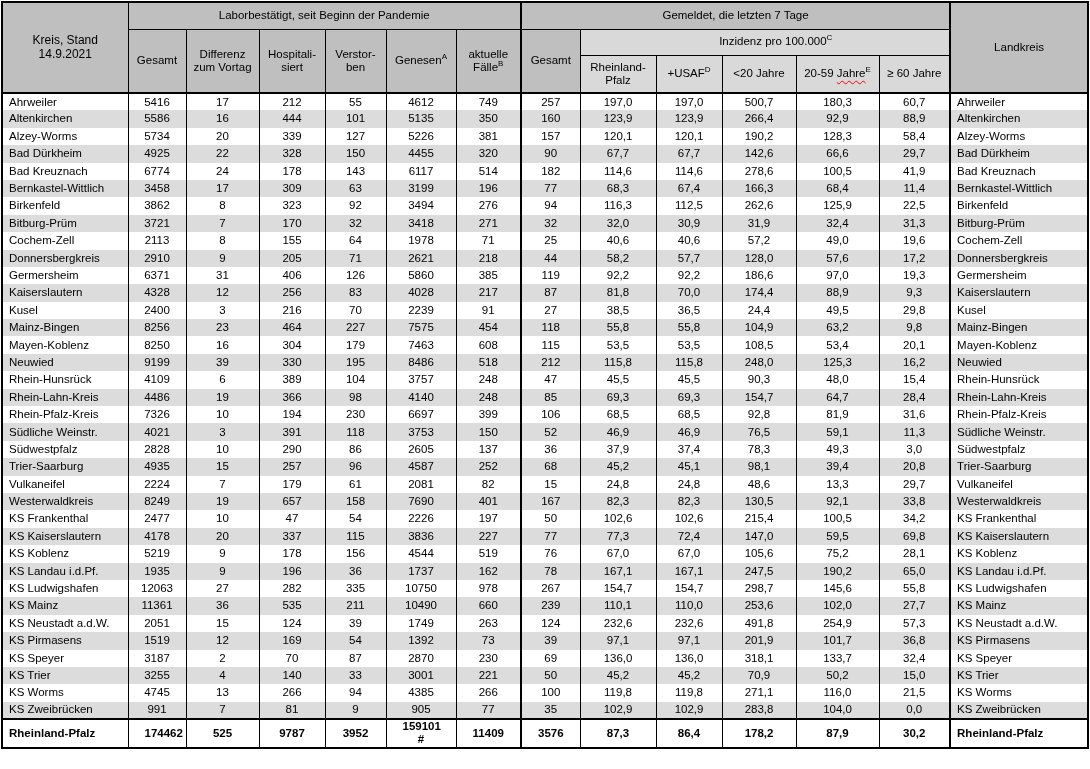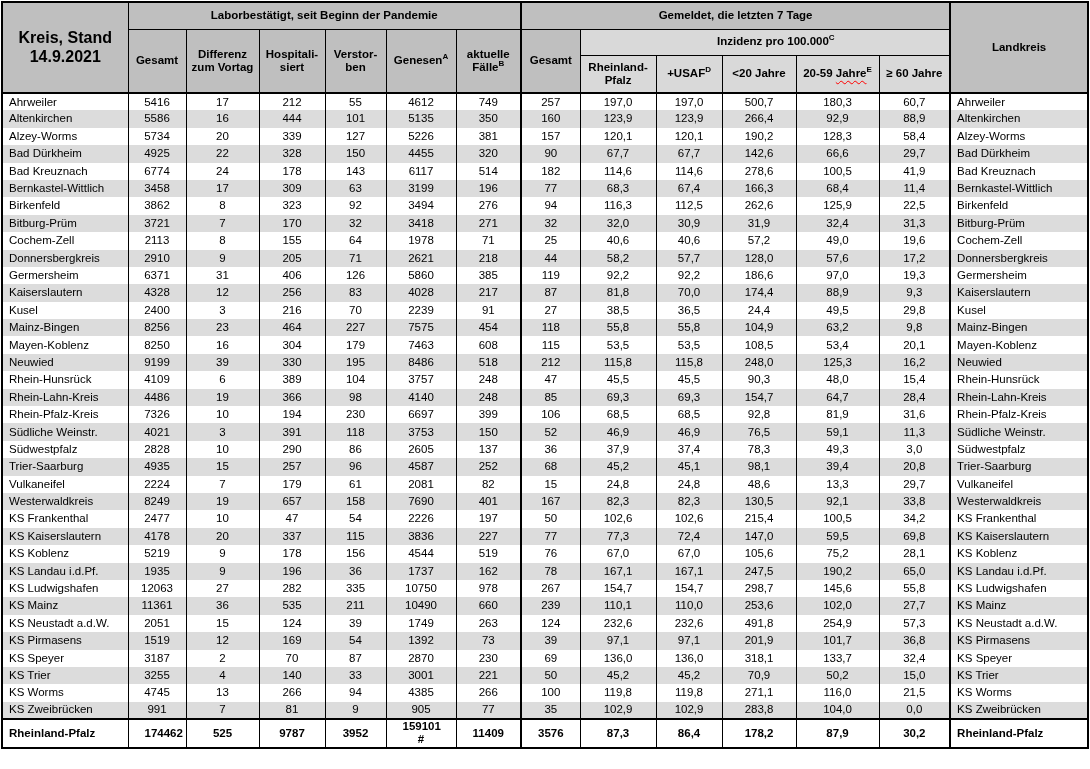--- a/index.html
+++ b/index.html
@@ -2,27 +2,27 @@
 <html style="--header-bg: #bfbfbf; --header-light-bg: #d9d9d9; --stripe-bg: #dcdcdc; --border: #000000; --spellcheck-underline: #ff0000;"><head>
 <meta charset="utf-8">
 <style>
   * { box-sizing: border-box; }
   html, body { margin: 0; padding: 0; background: #ffffff; width: 1090px; height: 769px;
     font-family: "Liberation Sans", sans-serif; color: #000; }
   table { border-collapse: collapse; table-layout: fixed; width: 1086px; margin: 1px;
     border: 2px solid var(--border, #000); }
   th, td { border: 1px solid var(--border, #000); overflow: hidden; font-size: 11.5px;
     line-height: 1.15; }
-  thead th { background: var(--header-bg, #bfbfbf); font-weight: bold; text-align: center;
+  thead th { background: var(--header-bg, #bfbfbf); font-weight: normal; text-align: center;
     vertical-align: middle; padding: 1px 2px; }
   thead th.hl { background: var(--header-light-bg, #d9d9d9); }
   .row1 th { height: 27px; }
   .rowI { height: 26px; padding-left: 24px; }
   .row3 th { height: 38px; }
-  .corner { white-space: pre-line; font-size: 16px; }
+  .corner { white-space: pre-line; font-size: 12px; }
   tbody { border-top: 2px solid var(--border, #000); }
   tbody td { border-top: none; border-bottom: none; height: 17.4px; text-align: center;
     padding: 0 2px; }
   tbody tr:nth-child(even) { background: var(--stripe-bg, #dcdcdc); }
   td.c-name { text-align: left; padding: 0 2px 0 6px; white-space: nowrap; }
   tfoot { border-top: 2px solid var(--border, #000); }
   tfoot td { font-weight: bold; text-align: center; height: 20px; padding: 0 16px; background: #fff; }
   .sep-l { border-left: 2px solid var(--border, #000); }
   sup { font-size: 8px; vertical-align: super; line-height: 0; }
   .spell { text-decoration: underline wavy var(--spellcheck-underline, #f00);

